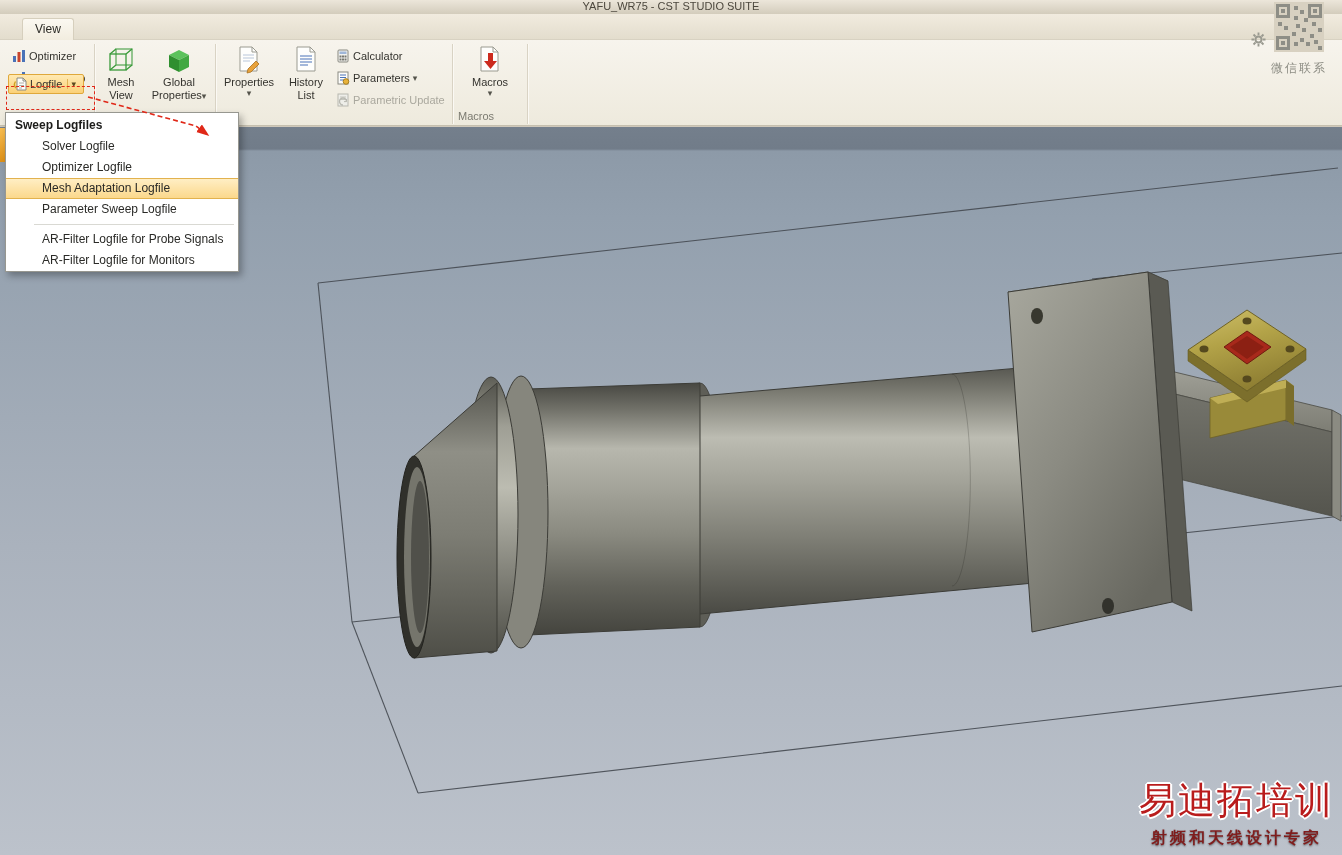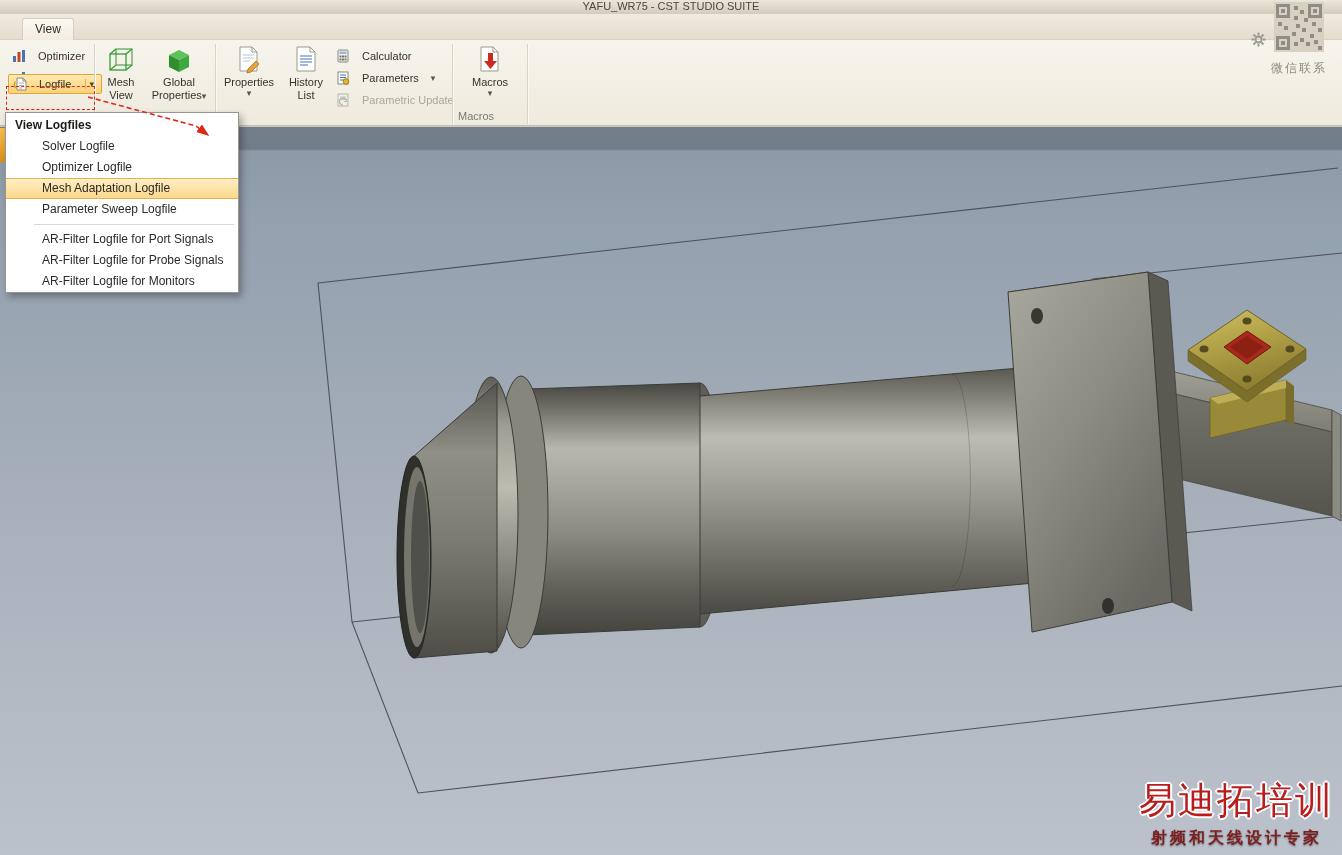--- a/index.html
+++ b/index.html
@@ -13,21 +13,21 @@
   
   .menu-bar { height:26px; background:linear-gradient(#f1ebdf,#e3ddcd); position:relative;
               border-bottom:1px solid #d8d2c2; }
   .menu-tab { position:absolute; left:22px; top:4px; font-size:12px; color:#2c2b26;
               padding:3px 12px 4px; background:linear-gradient(#fbf8f1,#f2eddf);
               border:1px solid #d6cfbd; border-bottom:none; border-radius:3px 3px 0 0; }
 
   
   .ribbon { height:86px; background:linear-gradient(#f7f4ed,#eeeadd); border-bottom:1px solid #c6c0af;
             position:relative; z-index:5; }
-  .tool-btn { position:absolute; left:8px; height:20px; display:flex; align-items:center; gap:12px;
+  .tool-btn { position:absolute; left:8px; height:20px; display:flex; align-items:center; gap:3px;
               font-size:11px; color:#34332e; padding:0 4px; white-space:nowrap; }
   .tool-btn svg { flex:0 0 auto; }
   .logfile { background:linear-gradient(#ffe9b2,#fbd178); border:1px solid #dfa83b; border-radius:2px; }
   .split-arrow { border-left:1px solid #e2b455; padding:0 3px; margin-left:2px; font-size:9px; color:#5a4a20; }
   .big-btn { position:absolute; top:3px; height:78px; display:flex; flex-direction:column; align-items:center;
              font-size:11px; line-height:13px; color:#34332e; text-align:center; }
   .big-btn svg { margin:2px 0 1px; }
   .arrow-line { font-size:9px; line-height:9px; color:#55544c; }
   .edit-col { left:332px; }
   .disabled { color:#aaa89e; }
@@ -326,27 +326,26 @@
     </g>
 
     <g stroke="#454a51" stroke-width="1.1" opacity=".9">
       <line x1="352" y1="622" x2="418" y2="793"></line>
       <line x1="418" y1="793" x2="1342" y2="686"></line>
     </g>
   </svg>
 </div>
 
 <div class="dropdown">
-  <div class="dd-header">View Logfiles</div>
+  <div class="dd-header">Sweep Logfiles</div>
   <div class="dd-item">Solver Logfile</div>
   <div class="dd-item">Optimizer Logfile</div>
   <div class="dd-item hl">Mesh Adaptation Logfile</div>
   <div class="dd-item">Parameter Sweep Logfile</div>
   <div class="dd-sep"></div>
-  <div class="dd-item">AR-Filter Logfile for Port Signals</div>
   <div class="dd-item">AR-Filter Logfile for Probe Signals</div>
   <div class="dd-item">AR-Filter Logfile for Monitors</div>
 </div>
 
 <div class="logfile-outline"></div>
 <svg class="arrow-overlay" width="260" height="70" viewBox="0 0 260 70">
   <defs>
     <marker id="ah" markerWidth="10" markerHeight="8" refX="7" refY="3" orient="auto">
       <path d="M0 0 L8 3 L0 6 Z" fill="#e02818"></path>
     </marker>

